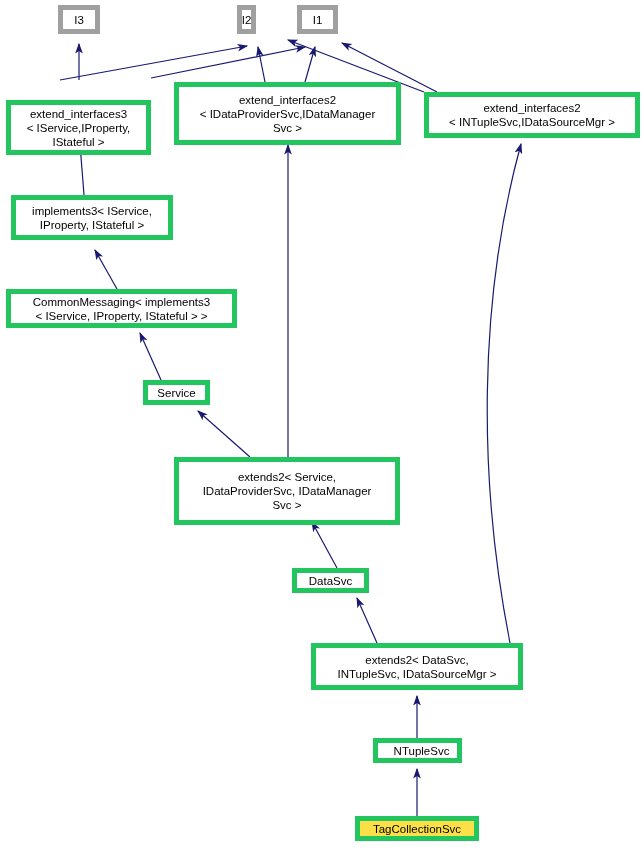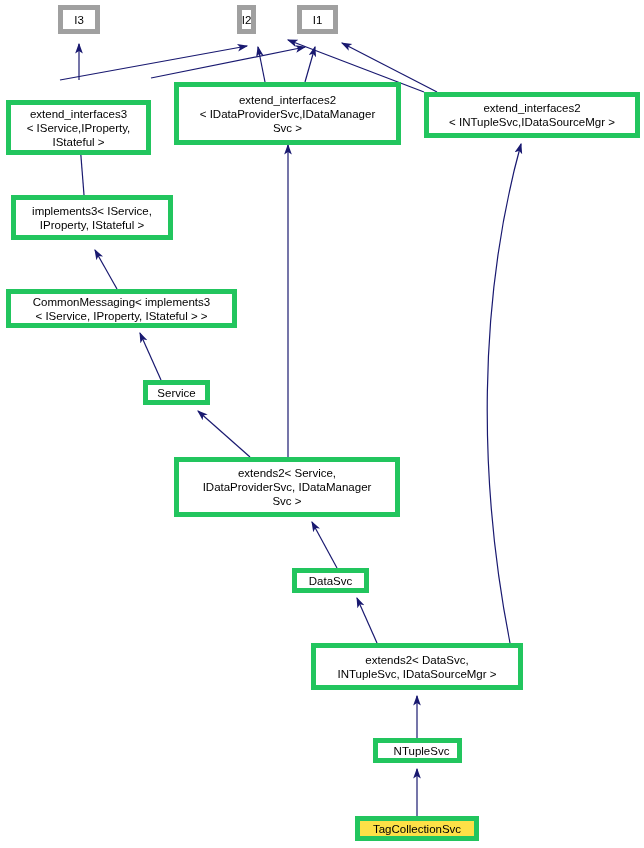--- a/index.html
+++ b/index.html
@@ -91,21 +91,21 @@
       <div class="node" style="left: 174px; top: 82px; width: 227px; height: 63px;"><span class="node-label">extend_interfaces2
 &lt; IDataProviderSvc,IDataManager
 Svc &gt;</span></div>
       <div class="node" style="left: 424px; top: 92px; width: 216px; height: 46px;"><span class="node-label">extend_interfaces2
 &lt; INTupleSvc,IDataSourceMgr &gt;</span></div>
       <div class="node" style="left: 11px; top: 195px; width: 162px; height: 45px;"><span class="node-label">implements3&lt; IService,
 IProperty, IStateful &gt;</span></div>
       <div class="node" style="left: 6px; top: 289px; width: 231px; height: 39px; text-align: center;"><span class="node-label">CommonMessaging&lt; implements3
 &lt; IService, IProperty, IStateful &gt; &gt;</span></div>
       <div class="node" style="left: 143px; top: 380px; width: 67px; height: 25px;"><span class="node-label">Service</span></div>
-      <div class="node" style="left: 174px; top: 457px; width: 226px; height: 60px;"><span class="node-label">extends2&lt; Service,
+      <div class="node" style="left: 174px; top: 457px; width: 226px; height: 68px;"><span class="node-label">extends2&lt; Service,
 IDataProviderSvc, IDataManager
 Svc &gt;</span></div>
       <div class="node" style="left: 292px; top: 568px; width: 77px; height: 25px;"><span class="node-label">DataSvc</span></div>
       <div class="node" style="left: 311px; top: 643px; width: 212px; height: 47px;"><span class="node-label">extends2&lt; DataSvc,
 INTupleSvc, IDataSourceMgr &gt;</span></div>
       <div class="node" style="left: 373px; top: 738px; width: 89px; height: 25px; padding-left: 11px;"><span class="node-label">NTupleSvc</span></div>
       <div class="node highlight" style="left: 355px; top: 816px; width: 124px; height: 25px;"><span class="node-label">TagCollectionSvc</span></div>
     </div>
 </div>
 

